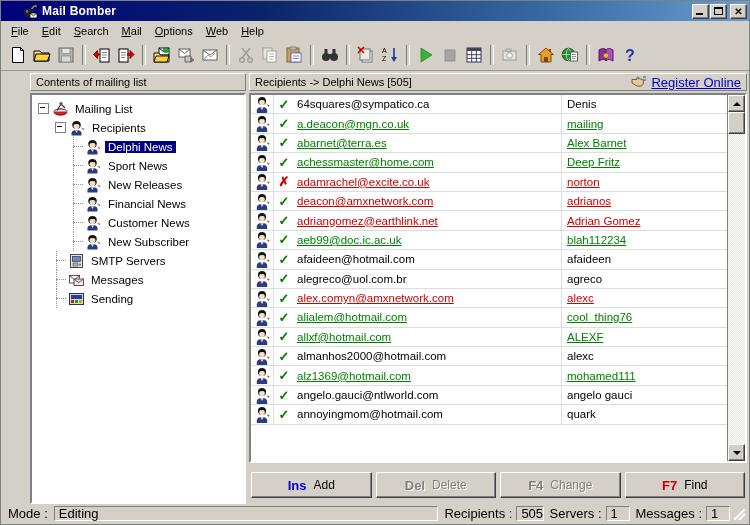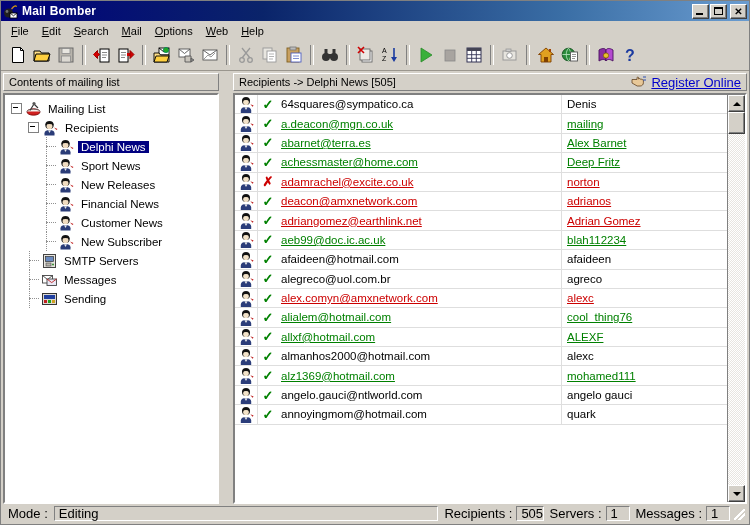--- a/index.html
+++ b/index.html
@@ -22,21 +22,21 @@
     display: flex;
     flex-direction: column;
   }
 
   
   .titlebar {
     height: 20px;
     background: linear-gradient(to right, #00007b 0%, #0a246a 35%, #3a6ea5 75%, #6a9cd0 100%);
     display: flex;
     align-items: center;
-    padding: 0 2px 0 1px;
+    padding: 0 2px 0 21px;
     flex: none;
   }
   .title-icon {
     width: 16px; height: 15px;
     position: relative;
     margin-right: 4px;
     flex: none;
   }
   .title-text {
     color: #ffffff;
@@ -119,22 +119,23 @@
     border-right: 1px solid #ffffff;
     margin: 0 4px;
     flex: none;
   }
 
   
   .content {
     flex: 1;
     display: flex;
     padding: 2px 2px 0 2px;
-    gap: 14px;
+    gap: 3px;
     min-height: 0;
+    margin-left: 27px;
   }
   .pane-left {
     width: 216px;
     display: flex; flex-direction: column;
     flex: none;
   }
   .pane-right {
     flex: 1;
     display: flex; flex-direction: column;
     min-width: 0;
@@ -1090,20 +1091,38 @@
             </div>
           <div class="strack">
             <div class="sthumb"></div>
           </div>
           <div class="sbtn">
               <i class="arrow down"></i>
             </div>
         </div>
       </div>
 
+      <div class="btnbar" id="btnbar">
+          <div class="bbtn">
+            <span class="bkey" style="color: rgb(0, 0, 204);">Ins</span>
+            <span class="blbl">Add</span>
+          </div>
+          <div class="bbtn disabled">
+            <span class="bkey">Del</span>
+            <span class="blbl">Delete</span>
+          </div>
+          <div class="bbtn disabled">
+            <span class="bkey">F4</span>
+            <span class="blbl">Change</span>
+          </div>
+          <div class="bbtn">
+            <span class="bkey" style="color: rgb(204, 0, 0);">F7</span>
+            <span class="blbl">Find</span>
+          </div>
+        </div>
     </div>
   </div>
 
   <div class="statusbar">
     <div class="spanel s-mode-lbl">Mode :</div>
     <div class="spanel s-mode-val">Editing</div>
     <div class="spanel s-lbl">Recipients :</div>
     <div class="spanel s-val">505</div>
     <div class="spanel s-lbl">Servers :</div>
     <div class="spanel s-val">1</div>

